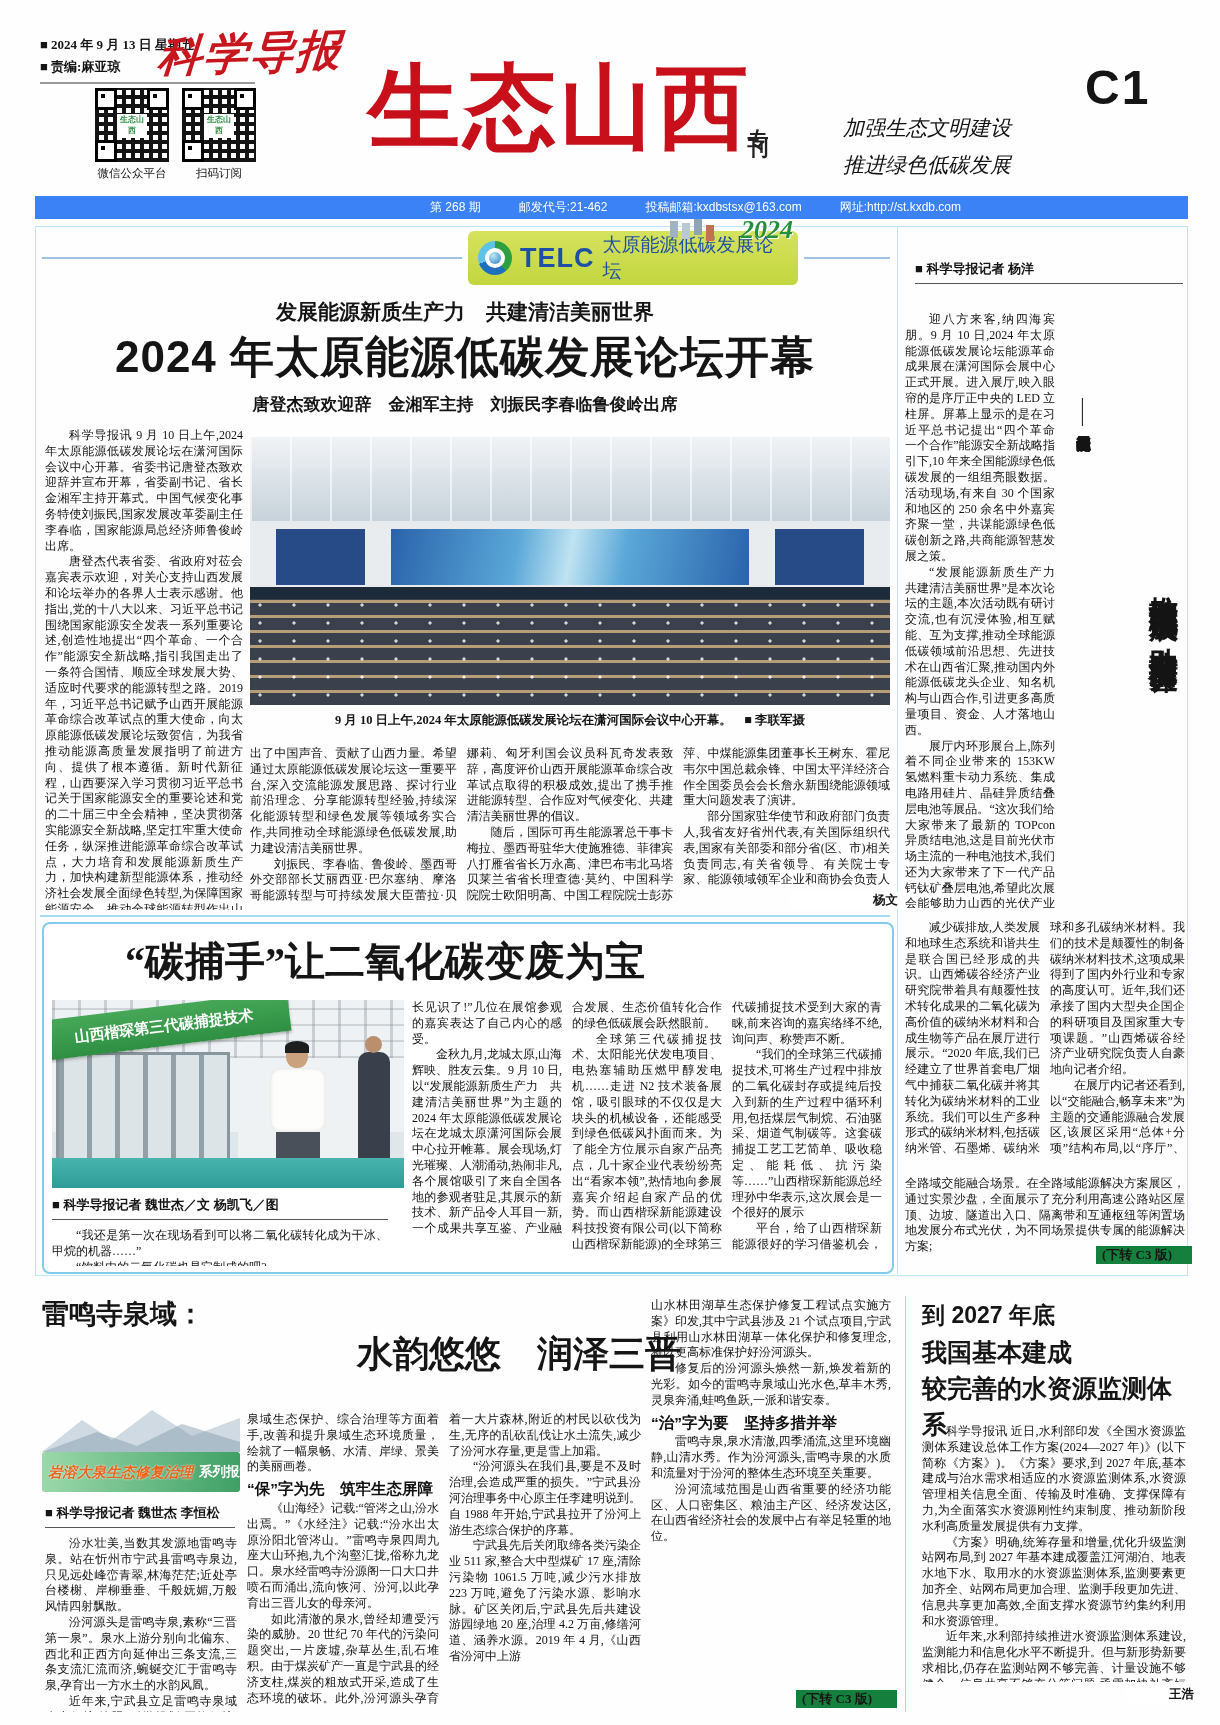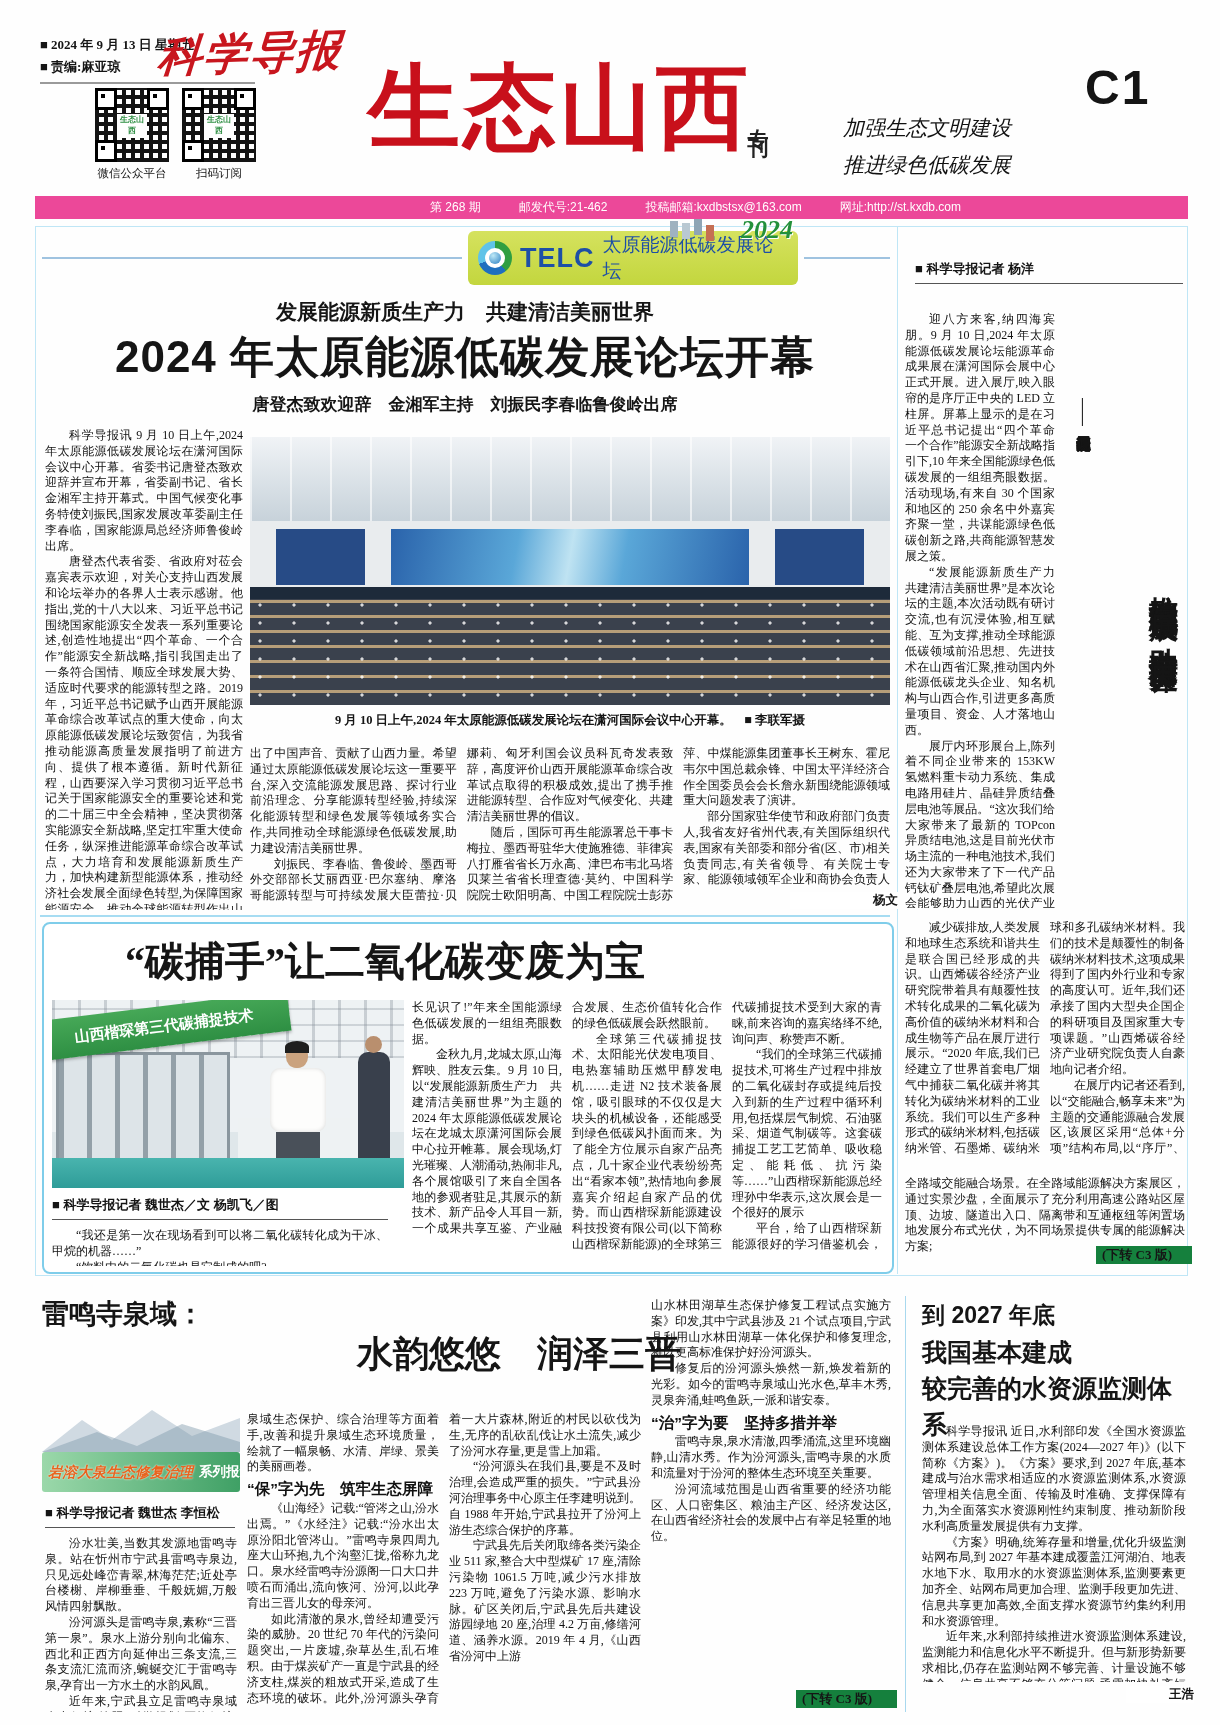--- a/index.html
+++ b/index.html
@@ -22,21 +22,21 @@
   .fp.tl{left:0;top:0}.fp.tr{right:0;top:0}.fp.bl{left:0;bottom:0}
   .qrlabel{position:absolute;left:22px;top:26px;width:30px;height:24px;background:#fff;
            color:#2e8f43;font-size:8px;line-height:11px;text-align:center;font-weight:bold;}
   .qrcap{font-size:11.5px;text-align:center;width:90px;}
   .masthead{left:368px;top:58px;font-size:92px;line-height:100px;font-weight:bold;color:#c8101b;
             letter-spacing:4px;}
   .mast-tag{left:744px;top:112px;writing-mode:vertical-rl;font-size:21px;font-weight:bold;
             letter-spacing:8px;color:#222;}
   .slogan{left:843px;top:110px;font-size:21px;line-height:37px;font-style:italic;color:#111;}
   .pagecode{left:1085px;top:60px;font-size:48px;font-weight:bold;letter-spacing:2px;}
-  .bluebar{left:35px;top:196px;width:1153px;height:23px;background:#ec4899;color:#fff;
+  .bluebar{left:35px;top:196px;width:1153px;height:23px;background:#3b82f6;color:#fff;
            display:flex;align-items:center;gap:38px;padding-left:395px;box-sizing:border-box;
            font-size:12px;font-family:"Liberation Sans",sans-serif;}
   
   .frame{left:35px;top:226px;width:1151px;height:1048px;border:1px solid #bfe6f6;}
   .vdiv1{left:897px;top:226px;width:1px;height:1048px;background:#bfe6f6;}
   .hline1{left:40px;top:915px;width:850px;height:2px;background:#a6dcf2;}
   
   .telc-lineL{left:42px;top:257px;width:420px;height:2px;background:#9fc3e0;}
   .telc-lineR{left:804px;top:257px;width:86px;height:2px;background:#9fc3e0;}
   .telc{left:468px;top:231px;width:330px;height:54px;background:linear-gradient(#d5e25e,#c3d63e);
@@ -243,21 +243,21 @@
     <div class="p2-banner">山西楷琛第三代碳捕捉技术</div>
   </div>
 
   <div class="byline" style="left:52px;top:1196px;width:336px">■ 科学导报记者 魏世杰／文 杨凯飞／图</div>
   <div class="col" style="left:52px;top:1228px;width:336px;height:38px">
     <p>“我还是第一次在现场看到可以将二氧化碳转化成为干冰、甲烷的机器……”</p>
     <p>“饮料中的二氧化碳也是它制成的吧?</p>
   </div>
 
   <div class="col flow3" style="left:412px;top:1000px;width:470px;height:264px">
-    <p class="noind">长见识了!”年来全国能源绿色低碳发展的一组组亮眼数据。</p>
+    <p class="noind">长见识了!”几位在展馆参观的嘉宾表达了自己内心的感受。</p>
     <p>金秋九月,龙城太原,山海辉映、胜友云集。9 月 10 日,以“发展能源新质生产力　共建清洁美丽世界”为主题的 2024 年太原能源低碳发展论坛在龙城太原潇河国际会展中心拉开帷幕。展会现场,灯光璀璨、人潮涌动,热闹非凡,各个展馆吸引了来自全国各地的参观者驻足,其展示的新技术、新产品令人耳目一新,一个成果共享互鉴、产业融合发展、生态价值转化合作的绿色低碳展会跃然眼前。</p>
     <p>全球第三代碳捕捉技术、太阳能光伏发电项目、电热塞辅助压燃甲醇发电机……走进 N2 技术装备展馆，吸引眼球的不仅仅是大块头的机械设备，还能感受到绿色低碳风扑面而来。为了能全方位展示自家产品亮点，几十家企业代表纷纷亮出“看家本领”,热情地向参展嘉宾介绍起自家产品的优势。而山西楷琛新能源建设科技投资有限公司(以下简称山西楷琛新能源)的全球第三代碳捕捉技术受到大家的青睐,前来咨询的嘉宾络绎不绝,询问声、称赞声不断。</p>
     <p>“我们的全球第三代碳捕捉技术,可将生产过程中排放的二氧化碳封存或提纯后投入到新的生产过程中循环利用,包括煤层气制烷、石油驱采、烟道气制碳等。这套碳捕捉工艺工艺简单、吸收稳定、能耗低、抗污染等……”山西楷琛新能源总经理孙中华表示,这次展会是一个很好的展示</p>
     <p>平台，给了山西楷琛新能源很好的学习借鉴机会，希望通过这次展会能够让公司产品得到大家的喜爱和认可。</p>
 
   </div>
 
   <div class="byline" style="left:915px;top:260px;width:268px">■ 科学导报记者 杨洋</div>
 
   <div class="col" style="left:905px;top:312px;width:150px;height:596px">

